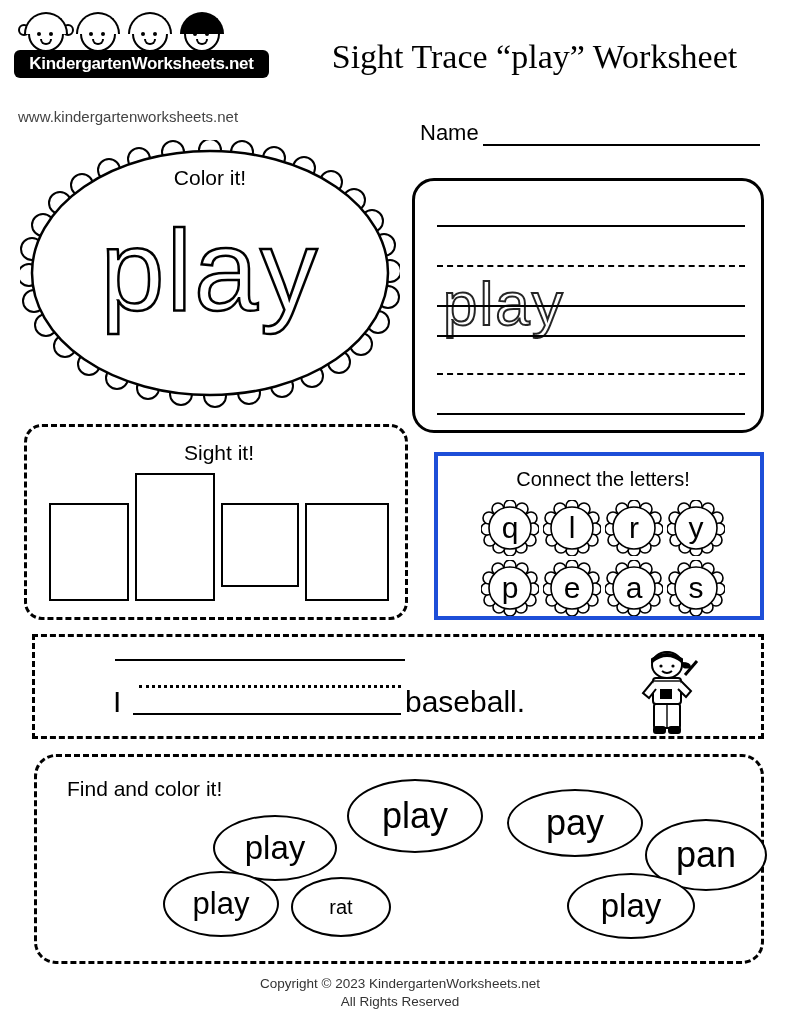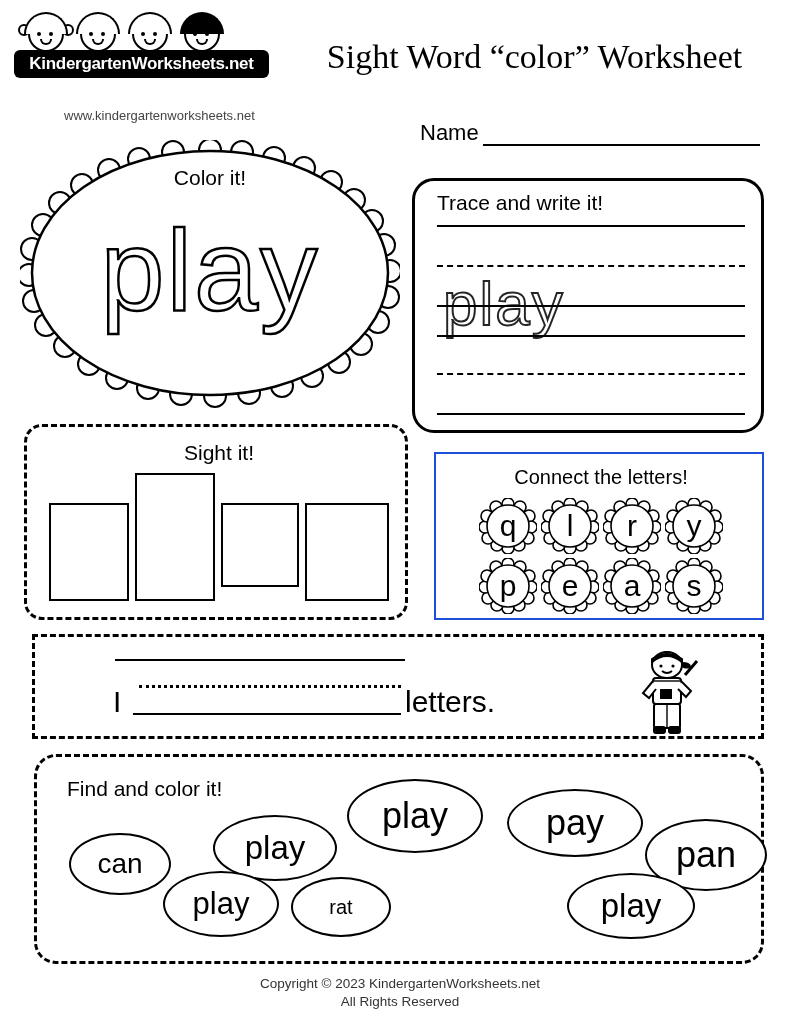--- a/index.html
+++ b/index.html
@@ -47,23 +47,22 @@
     background: #000; color: #fff; border-radius: 6px;
     padding: 4px 6px; text-align: center;
     font-family: "Liberation Sans", sans-serif;
     font-weight: bold; font-size: 17px; letter-spacing: -0.3px;
     white-space: nowrap;
   }
   .logo-bar .kindergarten { color: #fff; }
   .logo-bar .worksheets { color: #fff; text-align: center; }
   .logo-url {
     position: absolute; left: 18px; top: 108px;
-    font-size: 13px; color: #444;
+    font-size: 15px; color: #444;
     font-family: "Liberation Sans", sans-serif;
-    margin-left: 46px;
   }
   .title {
     position: absolute; left: 282px; top: 38px; width: 505px;
     font-family: "Liberation Serif", serif;
     font-size: 34px; text-align: center; white-space: nowrap;
   }
   .name-row {
     position: absolute; left: 420px; top: 120px; width: 340px;
     font-size: 22px; font-family: "Liberation Sans", sans-serif;
     display: flex; align-items: flex-end;
@@ -115,21 +114,21 @@
   .boxes { position: absolute; left: 22px; top: 46px; width: 348px; height: 136px; display: flex; align-items: flex-start; gap: 6px; }
   .boxes .bx { border: 2px solid #000; background: #fff; }
   .bx.b1 { width: 80px; height: 98px; margin-top: 30px; }
   .bx.b2 { width: 80px; height: 128px; margin-top: 0px; }
   .bx.b3 { width: 78px; height: 84px; margin-top: 30px; }
   .bx.b4 { width: 84px; height: 98px; margin-top: 30px; }
 
   
   .connect {
     position: absolute; left: 434px; top: 452px; width: 330px; height: 168px;
-    border: 2px solid #1d4ed8; background: #fff;
+    border: 4px solid #1d4ed8; background: #fff;
   }
   .connect .cap { position: absolute; left: 0; top: 12px; width: 330px; text-align: center; font-size: 20px; }
   .flowergrid { position: absolute; left: 10px; top: 44px; width: 310px; }
   .flowrow { display: flex; justify-content: center; gap: 4px; }
   .flower { position: relative; width: 58px; height: 56px; }
   .flower svg { position: absolute; left: 0; top: 0; }
   .flower .ltr {
     position: absolute; left: 0; top: 0; width: 58px; height: 56px;
     display: flex; align-items: center; justify-content: center;
     font-size: 30px; font-family: "Liberation Sans", sans-serif;
@@ -200,21 +199,21 @@
           <div class="eye r"></div>
           <div class="mouth"></div>
       </div>
     </div>
     <div class="logo-bar">
       <span class="kindergarten">Kindergarten</span><span class="worksheets">Worksheets.net</span>
     </div>
   </div>
   <div class="logo-url">www.kindergartenworksheets.net</div>
 
-  <div class="title">Sight Word “color” Worksheet</div>
+  <div class="title">Sight Trace “play” Worksheet</div>
 
   <div class="name-row">
     <span class="lbl">Name</span>
     <span class="rule"></span>
   </div>
 
   <div class="coloroval">
     <svg width="380" height="270" viewBox="0 0 380 270" aria-hidden="true">
       <g fill="#fff" stroke="#000" stroke-width="2">
         <g id="scallops">
@@ -252,21 +251,20 @@
             <circle cx="153" cy="12" r="11"></circle>
         </g>
         <ellipse cx="190" cy="133" rx="178" ry="122" fill="#fff" stroke="#000" stroke-width="2.5"></ellipse>
       </g>
     </svg>
     <div class="cap">Color it!</div>
     <div class="bigword">play</div>
   </div>
 
   <div class="trace">
-    <div class="cap">Trace and write it!</div>
     <div class="tlines">
       <div class="solid" style="top:0px;"></div>
       <div class="dashed" style="top:40px;"></div>
       <div class="solid" style="top:80px;"></div>
       <div class="solid" style="top:110px;"></div>
       <div class="dashed" style="top:148px;"></div>
       <div class="solid" style="top:188px;"></div>
       <div class="trace-word">play</div>
     </div>
   </div>
@@ -449,21 +447,21 @@
         </div>
       </div>
     </div>
   </div>
 
   <div class="sentence">
     <div class="topline"></div>
     <div class="i">I</div>
     <div class="dotrule"></div>
     <div class="blankrule"></div>
-    <div class="word">letters.</div>
+    <div class="word">baseball.</div>
     <div class="boy">
       <svg width="92" height="92" viewBox="0 0 92 92">
         <g fill="#fff" stroke="#000" stroke-width="2">
           <path d="M40 10 q6 -6 12 0 l5 2" fill="#fff"></path>
           <ellipse cx="46" cy="20" rx="15" ry="13"></ellipse>
           <path d="M31 17 q15 -12 30 0 l0 -3 q-15 -10 -30 0 z" fill="#000"></path>
           <path d="M61 18 q8 0 8 4 q-8 2 -8 -4 z" fill="#000"></path>
           <circle cx="40" cy="21" r="1.6" fill="#000" stroke="none"></circle>
           <circle cx="52" cy="21" r="1.6" fill="#000" stroke="none"></circle>
           <path d="M41 26 q5 4 10 0" fill="none"></path>
@@ -490,23 +488,20 @@
     </div>
     <div class="bubble" style="left:470px; top:32px; width:136px; height:68px; font-size:36px;">
       <span>pay</span>
     </div>
     <div class="bubble" style="left:176px; top:58px; width:124px; height:66px; font-size:33px;">
       <span>play</span>
     </div>
     <div class="bubble" style="left:608px; top:62px; width:122px; height:72px; font-size:36px;text-align:right;">
       <span>pan</span>
     </div>
-    <div class="bubble" style="left:32px; top:76px; width:102px; height:62px; font-size:28px;">
-      <span>can</span>
-    </div>
     <div class="bubble" style="left:126px; top:114px; width:116px; height:66px; font-size:31px;">
       <span>play</span>
     </div>
     <div class="bubble" style="left:254px; top:120px; width:100px; height:60px; font-size:20px;">
       <span>rat</span>
     </div>
     <div class="bubble" style="left:530px; top:116px; width:128px; height:66px; font-size:33px;">
       <span>play</span>
     </div>
   </div>

